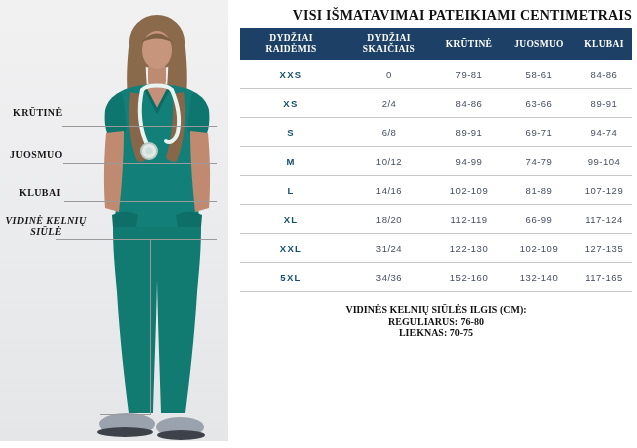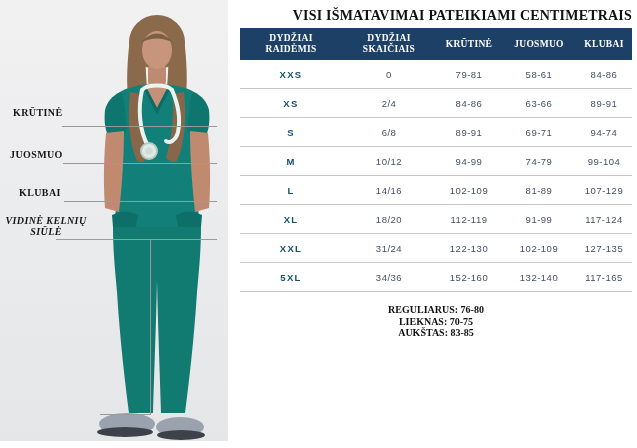--- a/index.html
+++ b/index.html
@@ -169,38 +169,38 @@
         <td class="size">L</td>
         <td>14/16</td>
         <td>102-109</td>
         <td>81-89</td>
         <td>107-129</td>
       </tr>
       <tr>
         <td class="size">XL</td>
         <td>18/20</td>
         <td>112-119</td>
-        <td>91-99</td>
+        <td>66-99</td>
         <td>117-124</td>
       </tr>
       <tr>
         <td class="size">XXL</td>
         <td>31/24</td>
         <td>122-130</td>
         <td>102-109</td>
         <td>127-135</td>
       </tr>
       <tr>
         <td class="size">5XL</td>
         <td>34/36</td>
         <td>152-160</td>
         <td>132-140</td>
         <td>117-165</td>
       </tr>
     </tbody>
   </table>
 
   <div class="footnote">
+    <div>VIDINĖS KELNIŲ SIŪLĖS ILGIS (CM):</div>
     <div>REGULIARUS: 76-80</div>
     <div>LIEKNAS:  70-75</div>
-    <div>AUKŠTAS:  83-85</div>
   </div>
 </div>
 
 </body></html>

